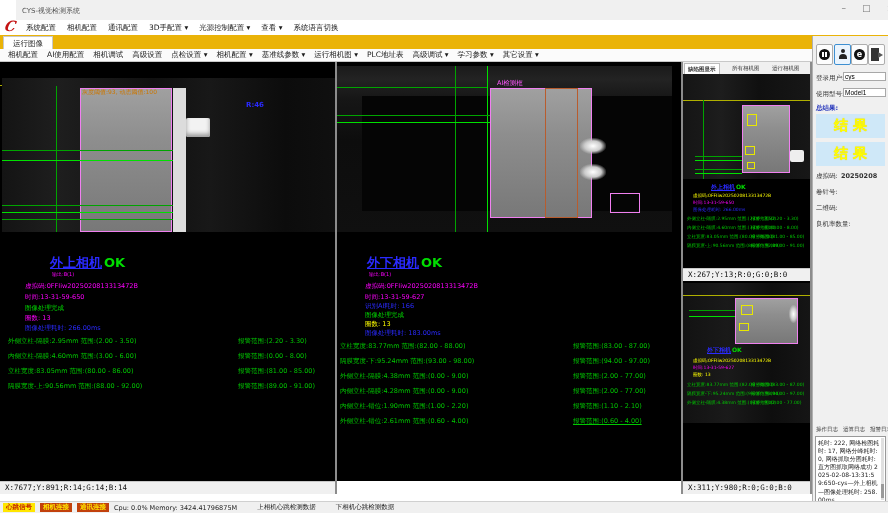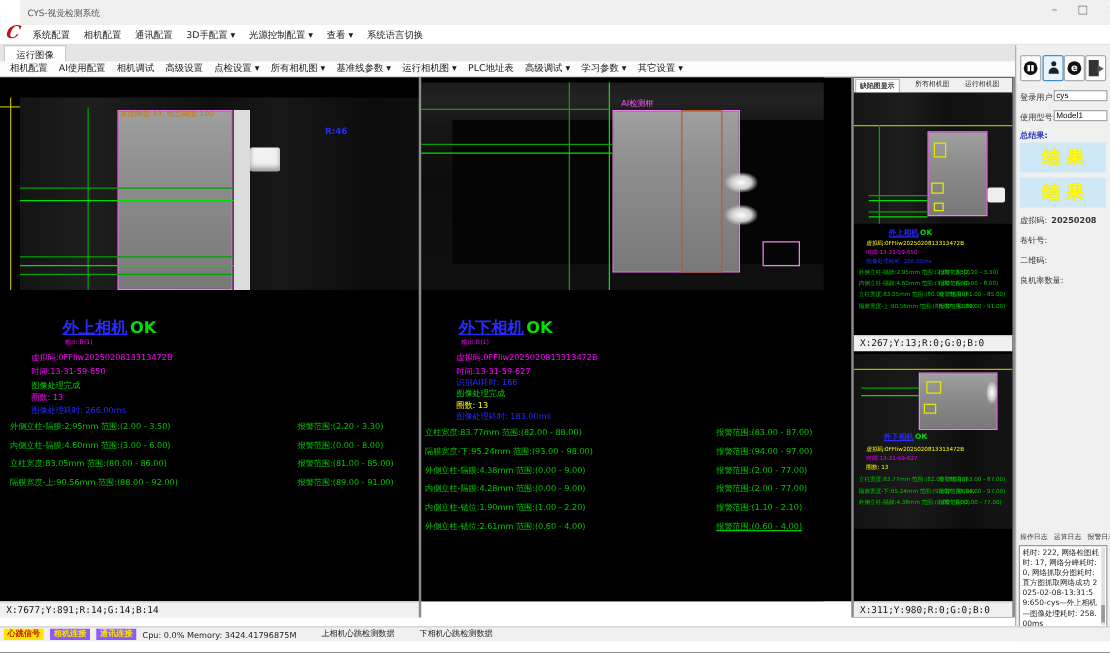--- a/index.html
+++ b/index.html
@@ -7,21 +7,21 @@
          font-family:"DejaVu Sans",sans-serif;cursor:default;}
   .abs{position:absolute;}
   
   .titlebar{position:absolute;left:16px;top:0;width:888px;height:20px;background:#f0f0f0;border-bottom:1px solid #dcdcdc;}
   .title{position:absolute;left:6px;top:6px;font-size:7px;color:#555;}
   .winctl{position:absolute;right:10px;top:3px;display:flex;gap:16px;font-size:9px;color:#777;}
   .winctl span{cursor:pointer;}
   .menubar{position:absolute;left:0;top:20px;width:888px;height:15px;background:#ffffff;}
   .logo{position:absolute;left:5px;top:-2px;font:italic bold 14px "DejaVu Serif",serif;color:#c41212;transform:skewX(-12deg);}
   .menus{position:absolute;left:26px;top:3px;display:flex;gap:11px;font-size:7.5px;color:#1a1a1a;white-space:nowrap;}
-  .tabrow{position:absolute;left:0;top:35px;width:888px;height:14px;background:#e5e5e5;border-bottom:1px solid #d8d8d8;}
+  .tabrow{position:absolute;left:0;top:35px;width:888px;height:14px;background:#eab308;border-bottom:1px solid #d8d8d8;}
   .tab{position:absolute;left:3px;top:1px;height:13px;line-height:13px;padding:0 9px;background:#fff;
        border:1px solid #c8c8c8;border-bottom:none;font-size:7.5px;color:#222;}
   .toolbar{position:absolute;left:0;top:49px;width:812px;height:13px;background:#fbfbfb;border-bottom:1px solid #c8c8c8;
        display:flex;align-items:center;gap:9px;padding-left:8px;box-sizing:border-box;font-size:7.5px;color:#1a1a1a;white-space:nowrap;}
   
   .main{position:absolute;left:0;top:62px;width:812px;height:419px;background:#000;}
   .vdiv{position:absolute;top:62px;height:432px;width:2px;background:#8c8c8c;}
   .view{position:absolute;top:62px;height:419px;background:#000;overflow:hidden;}
   .coordbar{position:absolute;height:13px;background:#f0f0f0;border-top:1px solid #c8c8c8;
        font:7.5px "DejaVu Sans Mono",monospace;color:#111;line-height:12px;padding-left:5px;box-sizing:border-box;white-space:nowrap;}
@@ -62,21 +62,21 @@
   .logtabs{position:absolute;left:3px;top:390px;display:flex;gap:5px;font-size:5.5px;color:#333;white-space:nowrap;}
   .logbox{position:absolute;left:2px;top:400px;width:71px;height:66px;background:#fff;border:1px solid #999;box-sizing:border-box;overflow:hidden;}
   .logtext{position:absolute;left:2px;top:2px;width:62px;font-size:6px;color:#222;line-height:1.35;word-break:break-all;}
   .lscroll{position:absolute;right:1px;top:1px;width:3px;height:62px;background:#e0e0e0;}
   .lthumb{position:absolute;left:0;bottom:2px;width:3px;height:14px;background:#9a9a9a;}
   
   .statusbar{position:absolute;left:0;top:501px;width:888px;height:12px;background:#f0f0f0;border-top:1px solid #d0d0d0;
         display:flex;align-items:center;gap:5px;padding-left:3px;box-sizing:border-box;font-size:6.5px;color:#222;white-space:nowrap;}
   .badge{height:9px;line-height:9px;padding:0 3px;font-size:6.5px;font-weight:bold;}
   .badge.b0{background:#ffe600;color:#c22000;}
-  .badge.b1,.badge.b2{background:#8b5cf6;color:#ffe600;text-align:center;}
+  .badge.b1,.badge.b2{background:#c2410c;color:#ffe600;text-align:center;}
   .sgap{width:10px;}
   
   .circ-icon{position:absolute;left:2px;top:4px;width:11px;height:11px;border-radius:50%;background:#111;}
   .pause-bars:before,.pause-bars:after{content:"";position:absolute;top:3px;width:2px;height:5px;background:#fff;}
   .pause-bars:before{left:3px;} .pause-bars:after{left:6px;}
   .e-glyph{position:absolute;left:0;top:1px;width:11px;text-align:center;font-size:8px;font-weight:bold;color:#fff;line-height:9px;}
   .person-head{position:absolute;left:6px;top:4px;width:4px;height:4px;border-radius:50%;background:#222;}
   .person-body{position:absolute;left:4px;top:9px;width:8px;height:5px;border-radius:4px 4px 0 0;background:#222;}
   .door{position:absolute;left:2px;top:3px;width:8px;height:13px;background:#333;}
   .door-arrow{position:absolute;left:9px;top:7px;width:0;height:0;border-top:3px solid transparent;border-bottom:3px solid transparent;border-left:5px solid #555;}
@@ -111,35 +111,35 @@
   <div class="tabrow">
     <span class="tab">运行图像</span>
   </div>
 
   <div class="toolbar">
     <span>相机配置</span>
     <span>AI使用配置</span>
     <span>相机调试</span>
     <span>高级设置</span>
     <span>点检设置 ▾</span>
-    <span>所有相机图 ▾</span>
+    <span>相机配置 ▾</span>
     <span>基准线参数 ▾</span>
     <span>运行相机图 ▾</span>
     <span>PLC地址表</span>
     <span>高级调试 ▾</span>
     <span>学习参数 ▾</span>
     <span>其它设置 ▾</span>
   </div>
 
   <div class="main"></div>
 
   <div class="view" style="left:0;width:335px;">
     <div class="hl yl" style="left:0;top:23px;width:335px;"></div>
     <div class="vl yl" style="left:8px;top:16px;height:154px;"></div>
-    <div class="abs" style="left:16px;top:16px;width:378px;height:154px;background:linear-gradient(90deg,#141414 0%,#1e1e1e 15%,#101010 40%,#181818 55%,#0c0c0c 75%,#131313 100%);">
+    <div class="abs" style="left:2px;top:16px;width:378px;height:154px;background:linear-gradient(90deg,#141414 0%,#1e1e1e 15%,#101010 40%,#181818 55%,#0c0c0c 75%,#131313 100%);">
       <div class="cell" style="left:78px;top:10px;width:92px;height:144px;"></div>
       <div class="abs" style="left:171px;top:10px;width:13px;height:144px;background:#dcdcdc;"></div>
       <div class="abs" style="left:184px;top:40px;width:24px;height:19px;background:#f2f2f2;border-radius:2px;box-shadow:inset 0 -3px 4px #999;"></div>
       <div class="vl g1" style="left:54px;top:8px;height:146px;"></div>
       <div class="hl g1" style="left:0;top:72px;width:171px;"></div>
       <div class="hl g2" style="left:0;top:82px;width:171px;"></div>
       <div class="hl g1" style="left:0;top:127px;width:171px;"></div>
       <div class="hl g2" style="left:0;top:134px;width:171px;"></div>
       <div class="hl g1" style="left:0;top:141px;width:171px;"></div>
       <div class="ovl t-org" style="left:80px;top:11px;font-size:6px;">灰度阈值:93, 动态阈值:100</div>
@@ -154,21 +154,21 @@
     <div class="ovl t-grn" style="left:25px;top:243px;">图像处理完成</div>
     <div class="ovl t-mag" style="left:25px;top:253px;">圈数: 13</div>
     <div class="ovl t-blu" style="left:25px;top:263px;">图像处理耗时: 266.00ms</div>
     <div class="meas" style="left:8px;top:276px;"><span>外侧立柱-隔膜:2.95mm 范围:(2.00 - 3.50)</span><span class="m2" style="left:230px;">报警范围:(2.20 - 3.30)</span></div>
     <div class="meas" style="left:8px;top:291px;"><span>内侧立柱-隔膜:4.60mm 范围:(3.00 - 6.00)</span><span class="m2" style="left:230px;">报警范围:(0.00 - 8.00)</span></div>
     <div class="meas" style="left:8px;top:306px;"><span>立柱宽度:83.05mm 范围:(80.00 - 86.00)</span><span class="m2" style="left:230px;">报警范围:(81.00 - 85.00)</span></div>
     <div class="meas" style="left:8px;top:321px;"><span>隔膜宽度-上:90.56mm 范围:(88.00 - 92.00)</span><span class="m2" style="left:230px;">报警范围:(89.00 - 91.00)</span></div>
   </div>
   <div class="coordbar" style="left:0;top:481px;width:335px;">X:7677;Y:891;R:14;G:14;B:14</div>
 
-  <div class="view" style="left:337px;width:322px;">
+  <div class="view" style="left:337px;width:322px;padding-left:13px;">
     <div class="abs" style="left:0;top:4px;width:344px;height:166px;background:linear-gradient(180deg,#1a1a1a 0%,#232323 8%,#161616 20%,#0d0d0d 45%,#101010 100%);">
       <div class="abs" style="left:25px;top:30px;width:319px;height:115px;background:#050505;"></div>
       <div class="hl g1" style="left:0;top:21px;width:150px;"></div>
       <div class="vl g1" style="left:118px;top:0;height:166px;"></div>
       <div class="vl g2" style="left:150px;top:0;height:166px;"></div>
       <div class="cell" style="left:153px;top:22px;width:102px;height:130px;"></div>
       <div class="abs" style="left:208px;top:22px;width:33px;height:130px;border:1px solid #b85c2e;box-sizing:border-box;"></div>
       <div class="glow" style="left:243px;top:72px;width:26px;height:16px;"></div>
       <div class="glow" style="left:243px;top:98px;width:26px;height:16px;"></div>
       <div class="hl g1" style="left:0;top:49px;width:153px;"></div>

